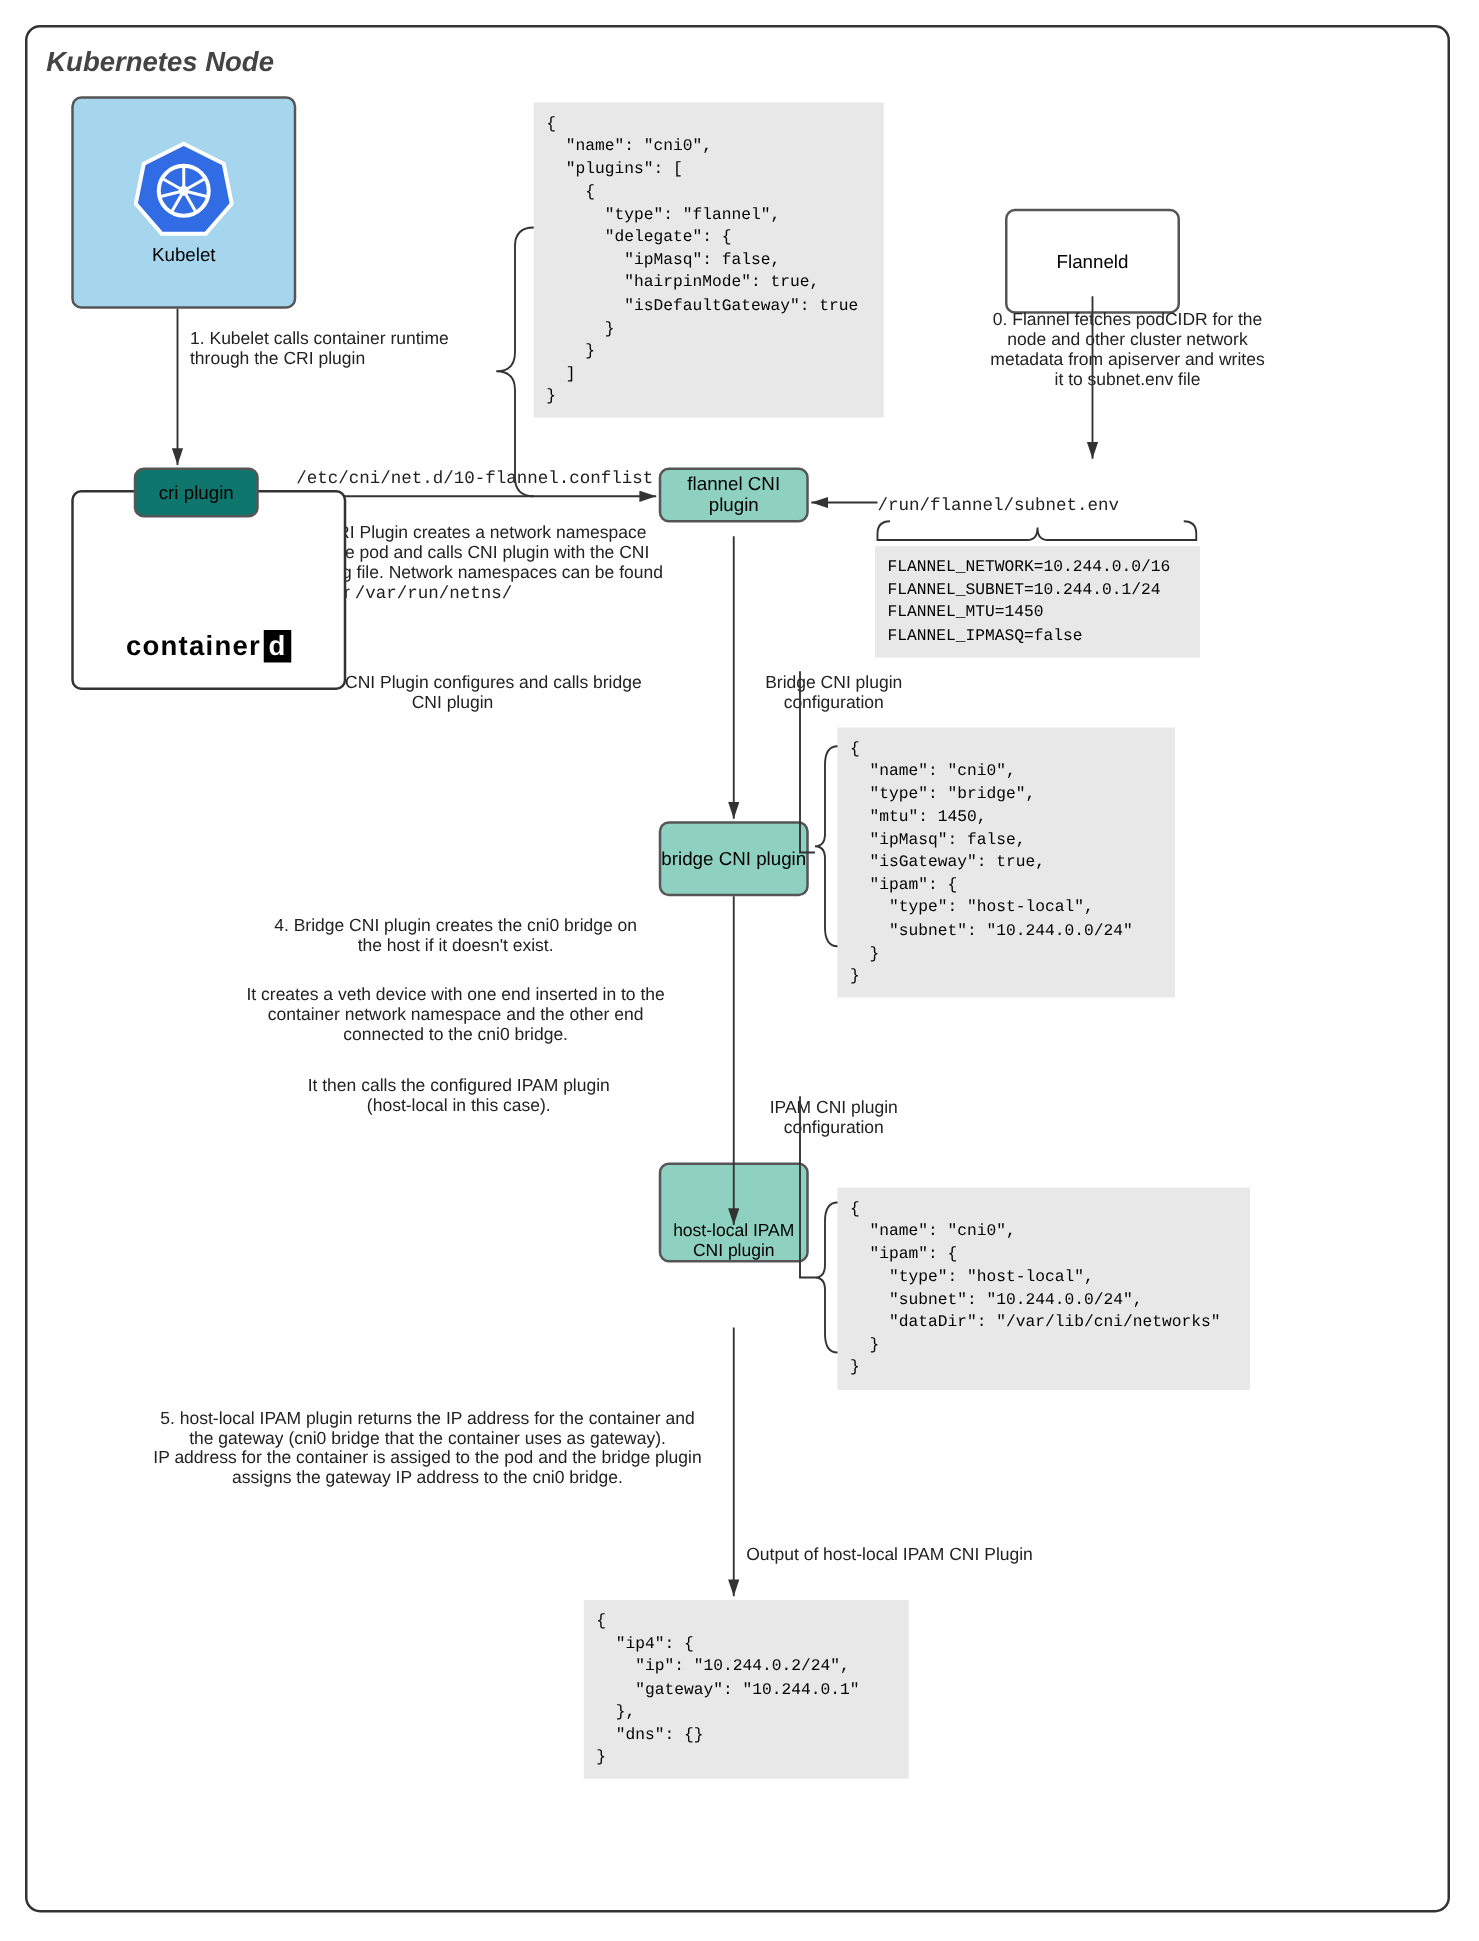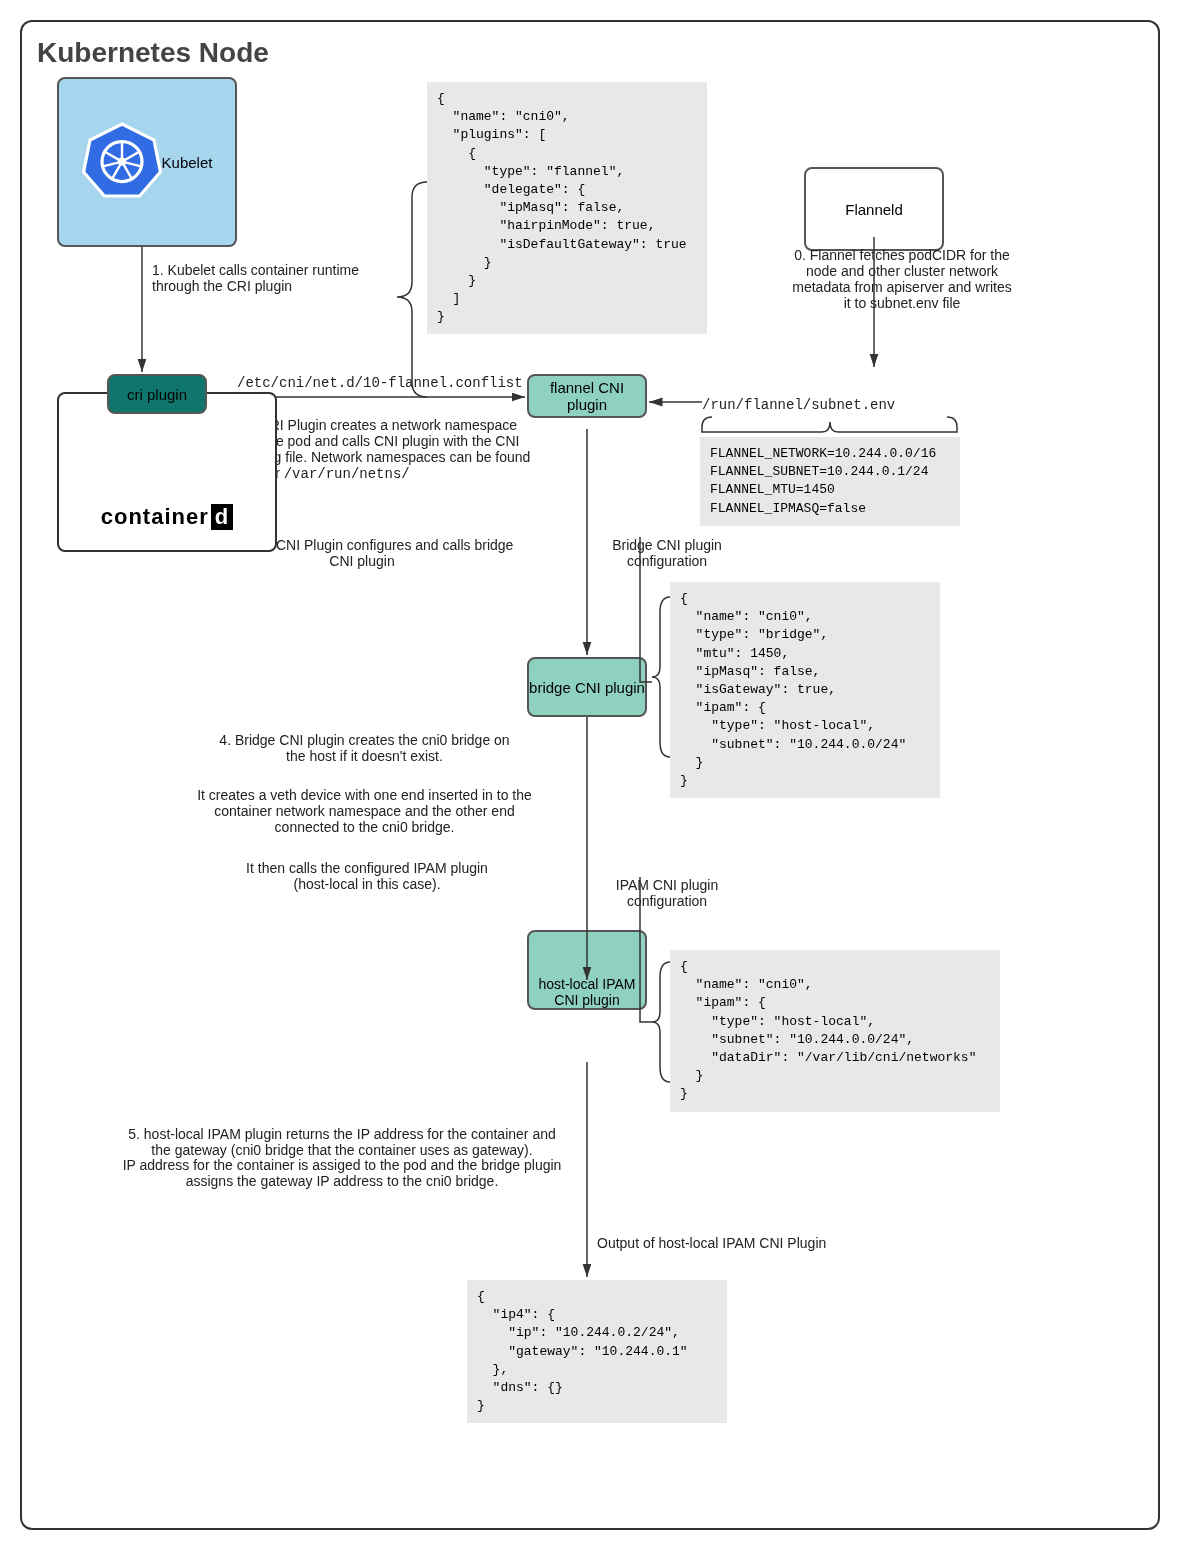--- a/index.html
+++ b/index.html
@@ -1,20 +1,20 @@
 <!DOCTYPE html>
 <html><head>
 <meta charset="utf-8">
 <style>
 * { box-sizing: border-box; margin: 0; padding: 0; }
 body { font-family: -apple-system, Helvetica, Arial, sans-serif; background: #fff; padding: 20px; }
 .node-container { border: 2px solid #333; border-radius: 12px; width: 1140px; height: 1510px; position: relative; padding: 15px; }
-.title { font-size: 28px; font-weight: bold; color: #444; margin-bottom: 10px; }
+.title { font-size: 22px; font-weight: bold; color: #444; margin-bottom: 10px; font-style: italic; }
 .box { position: absolute; border: 2px solid #555; border-radius: 8px; display: flex; align-items: center; justify-content: center; text-align: center; font-size: 15px; }
-.kubelet-box { left: 35px; top: 55px; width: 180px; height: 170px; background: #a5d6ee; padding: 8px; }
+.kubelet-box { left: 35px; top: 55px; width: 180px; height: 170px; background: #a5d6ee; flex-direction: column; padding: 8px; }
 .cri-box { left: 85px; top: 352px; width: 100px; height: 40px; background: #0f766e; z-index: 2; }
 .containerd-box { left: 35px; top: 370px; width: 220px; height: 160px; background: #fff; border: 2px solid #333; z-index: 1; display: flex; align-items: flex-end; justify-content: center; padding-bottom: 20px; }
 .containerd-label { font-family: Arial, sans-serif; font-size: 22px; font-weight: bold; letter-spacing: 1px; display: flex; align-items: center; }
 .containerd-d { background: #000; color: #fff; padding: 0 4px; margin-left: 2px; }
 .flanneld-box { left: 782px; top: 145px; width: 140px; height: 84px; background: #fff; }
 .cni-box { background: #8fd1c0; }
 .flannel-cni { left: 505px; top: 352px; width: 120px; height: 44px; }
 .bridge-cni { left: 505px; top: 635px; width: 120px; height: 60px; }
 .ipam-cni { left: 505px; top: 908px; width: 120px; height: 80px; font-size: 14px; align-items: flex-end; }
 .code-block { position: absolute; background: #e8e8e8; font-family: 'Courier New', monospace; font-size: 13px; padding: 8px 10px; white-space: pre; line-height: 1.4; }

